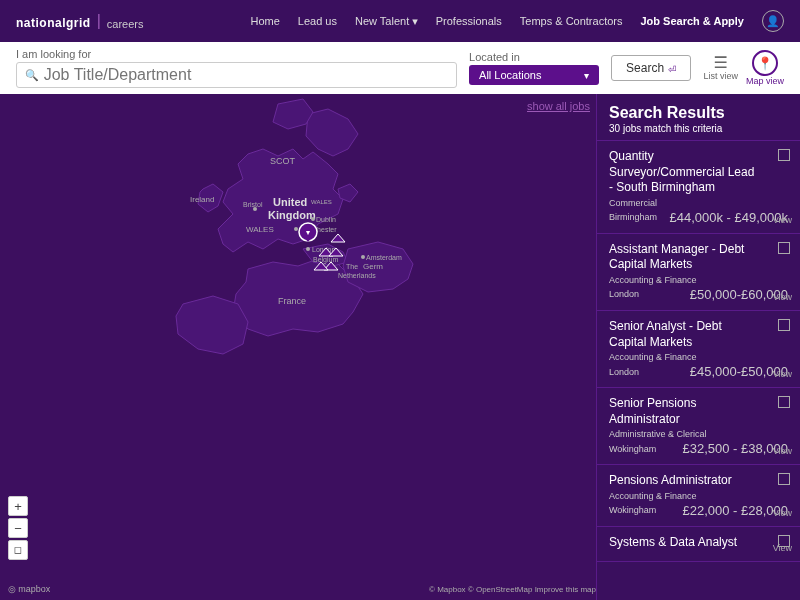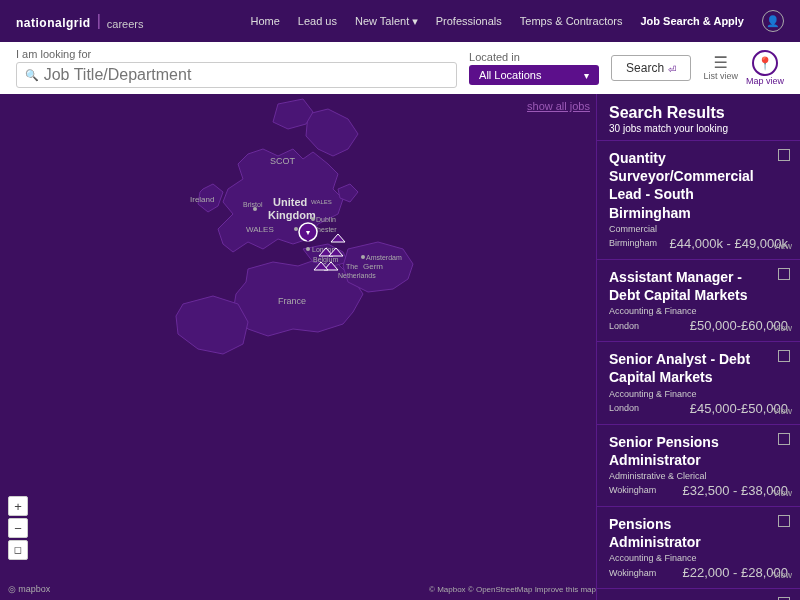--- a/index.html
+++ b/index.html
@@ -253,22 +253,22 @@
     .results-count span { color: #fff; }
 
     .job-card {
       padding: 8px 12px;
       border-bottom: 1px solid #5a1a8a;
       position: relative;
       cursor: pointer;
     }
     .job-title {
       color: #fff;
-      font-size: 14px;
-      font-weight: bold;
+      font-size: 12px;
+      font-weight: normal;
       line-height: 1.3;
       padding-right: 28px;
     }
     .job-dept {
       color: #ccc;
       font-size: 9px;
       margin-top: 2px;
     }
     .job-location {
       color: #ccc;
@@ -439,21 +439,21 @@
     </div>
     <span class="mapbox-logo">◎ mapbox</span>
     <span class="map-attribution">© Mapbox © OpenStreetMap  Improve this map</span>
   </div>
 
   <div class="results-panel">
     <div class="results-header">
       <div class="results-title">Search Results</div>
       <div class="results-count">
         <span>30</span>
-        <span>jobs match your looking</span>
+        <span>jobs match this criteria</span>
       </div>
     </div>
 
     <div id="jobs-container">
         <div class="job-card">
     <div class="job-checkbox"></div>
     <div class="job-title">Quantity Surveyor/Commercial Lead - South Birmingham</div>
     <div class="job-dept">Commercial</div>
     <div class="job-meta">
       <span class="job-location">Birmingham</span>

